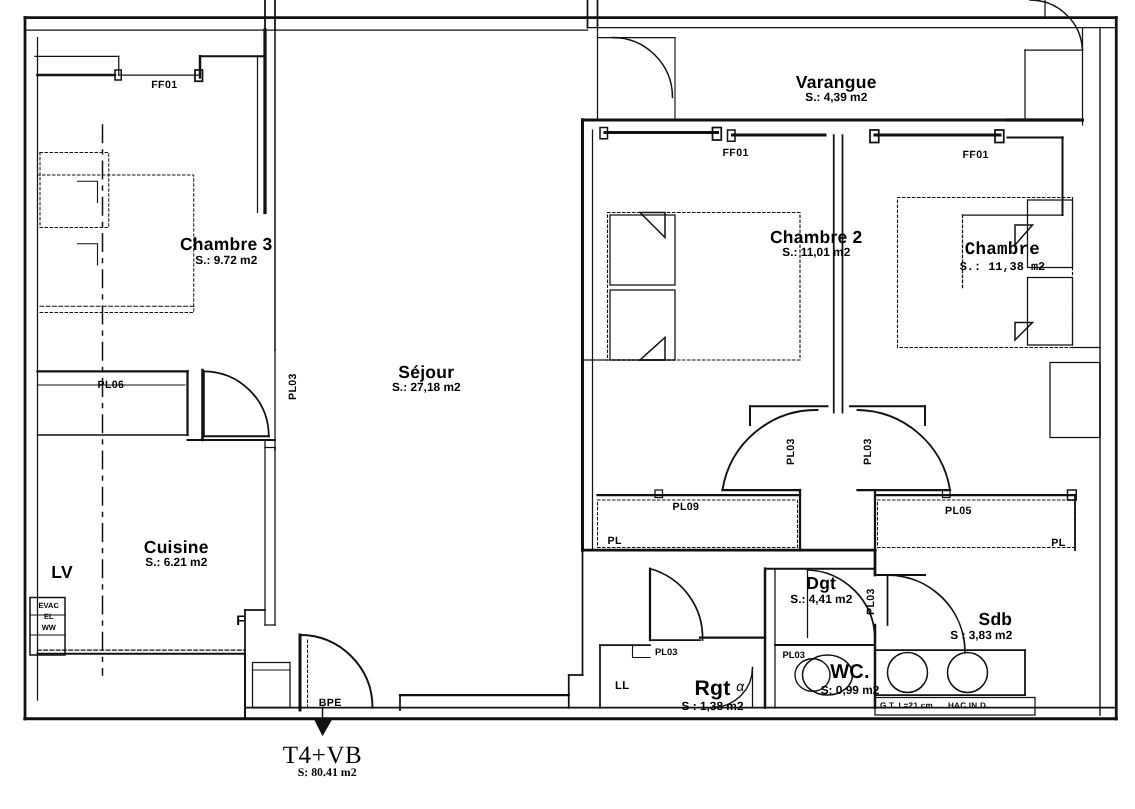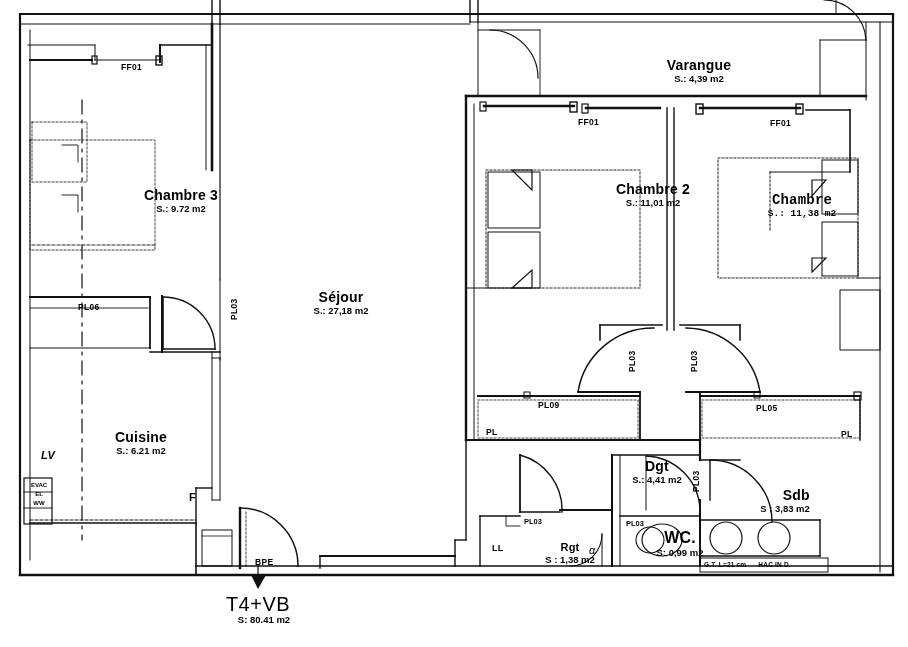--- a/index.html
+++ b/index.html
@@ -212,21 +212,21 @@
     <line x1="480" y1="516" x2="520" y2="516" stroke-width="1.4"></line>
     <path d="M506 516 L506 526 L520 526" stroke-width="0.9"></path>
   </g>
 </svg>
 
 <div class="lbl room" style="left:181px;top:188px;transform:translateX(-50%);">
   <div class="rname">Chambre 3</div>
   <div class="rarea">S.: 9.72 m2</div>
 </div>
 
-<div class="lbl room" style="left:669px;top:58px;transform:translateX(-50%);margin-left:30px;">
+<div class="lbl room" style="left:669px;top:58px;transform:translateX(-50%);">
   <div class="rname">Varangue</div>
   <div class="rarea">S.: 4,39 m2</div>
 </div>
 
 <div class="lbl room" style="left:653px;top:182px;transform:translateX(-50%);">
   <div class="rname">Chambre 2</div>
   <div class="rarea">S.: 11,01 m2</div>
 </div>
 
 <div class="lbl room" style="left:802px;top:193px;transform:translateX(-50%);font-family:Liberation Mono, monospace;">
@@ -253,21 +253,21 @@
   <div class="rname">Sdb</div>
   <div class="rarea">S : 3,83 m2</div>
 </div>
 
 <div class="lbl room" style="left:680px;top:530px;transform:translateX(-50%);">
   <div class="rname" style="font-size:16px;">WC.</div>
   <div class="rarea">S: 0,99 m2</div>
 </div>
 
 <div class="lbl room" style="left:570px;top:542px;transform:translateX(-50%);">
-  <div class="rname" style="font-size:11px;text-align:center;">Rgt</div>
+  <div class="rname" style="font-size:17px;text-align:center;">Rgt</div>
   <div class="rarea">S : 1,38 m2</div>
 </div>
 
 <div class="lbl tag" style="left:121px;top:63px;">
   <span>FF01</span></div>
 <div class="lbl tag" style="left:578px;top:118px;">
   <span>FF01</span></div>
 <div class="lbl tag" style="left:770px;top:119px;">
   <span>FF01</span></div>
 <div class="lbl tag" style="left:78px;top:303px;">
@@ -281,21 +281,21 @@
 <div class="lbl tag" style="left:538px;top:401px;">
   <span>PL09</span></div>
 <div class="lbl tag" style="left:486px;top:428px;">
   <span>PL</span></div>
 <div class="lbl tag" style="left:756px;top:404px;">
   <span>PL05</span></div>
 <div class="lbl tag" style="left:841px;top:430px;">
   <span>PL</span></div>
 <div class="lbl tag vert" style="left:692px;top:492px;">
   <span>PL03</span></div>
-<div class="lbl tag" style="left:41px;top:450px;font-size:11px;font-style:italic;">
+<div class="lbl tag" style="left:41px;top:450px;font-size:14px;">
   <span>LV</span></div>
 <div class="lbl tag" style="left:189px;top:492px;font-size:11px;">
   <span>F</span></div>
 <div class="lbl tag" style="left:255px;top:558px;">
   <span>BPE</span></div>
 <div class="lbl tag-sm" style="left:524px;top:518px;">
   <span>PL03</span></div>
 <div class="lbl tag-sm" style="left:626px;top:520px;">
   <span>PL03</span></div>
 <div class="lbl tag" style="left:492px;top:544px;font-size:9px;">
@@ -307,18 +307,18 @@
   <div>EVAC</div>
   <div>EL</div>
   <div>WW</div>
 </div>
 
 <div class="lbl note" style="left:704px;top:562px;">
   <span>G.T. L=21 cm</span>
   <span style="margin-left:10px;">HAC  IN  D.</span>
 </div>
 
-<div class="lbl title" style="left:258px;top:594px;transform:translateX(-50%);text-align:center;">
+<div class="lbl title" style="left:258px;top:594px;transform:translateX(-50%);font-family:Liberation Serif, serif;">
   <div class="tname">T4+VB</div>
   <div class="tarea">S: 80.41 m2</div>
 </div>
 
 </div>
 
 </body></html>

